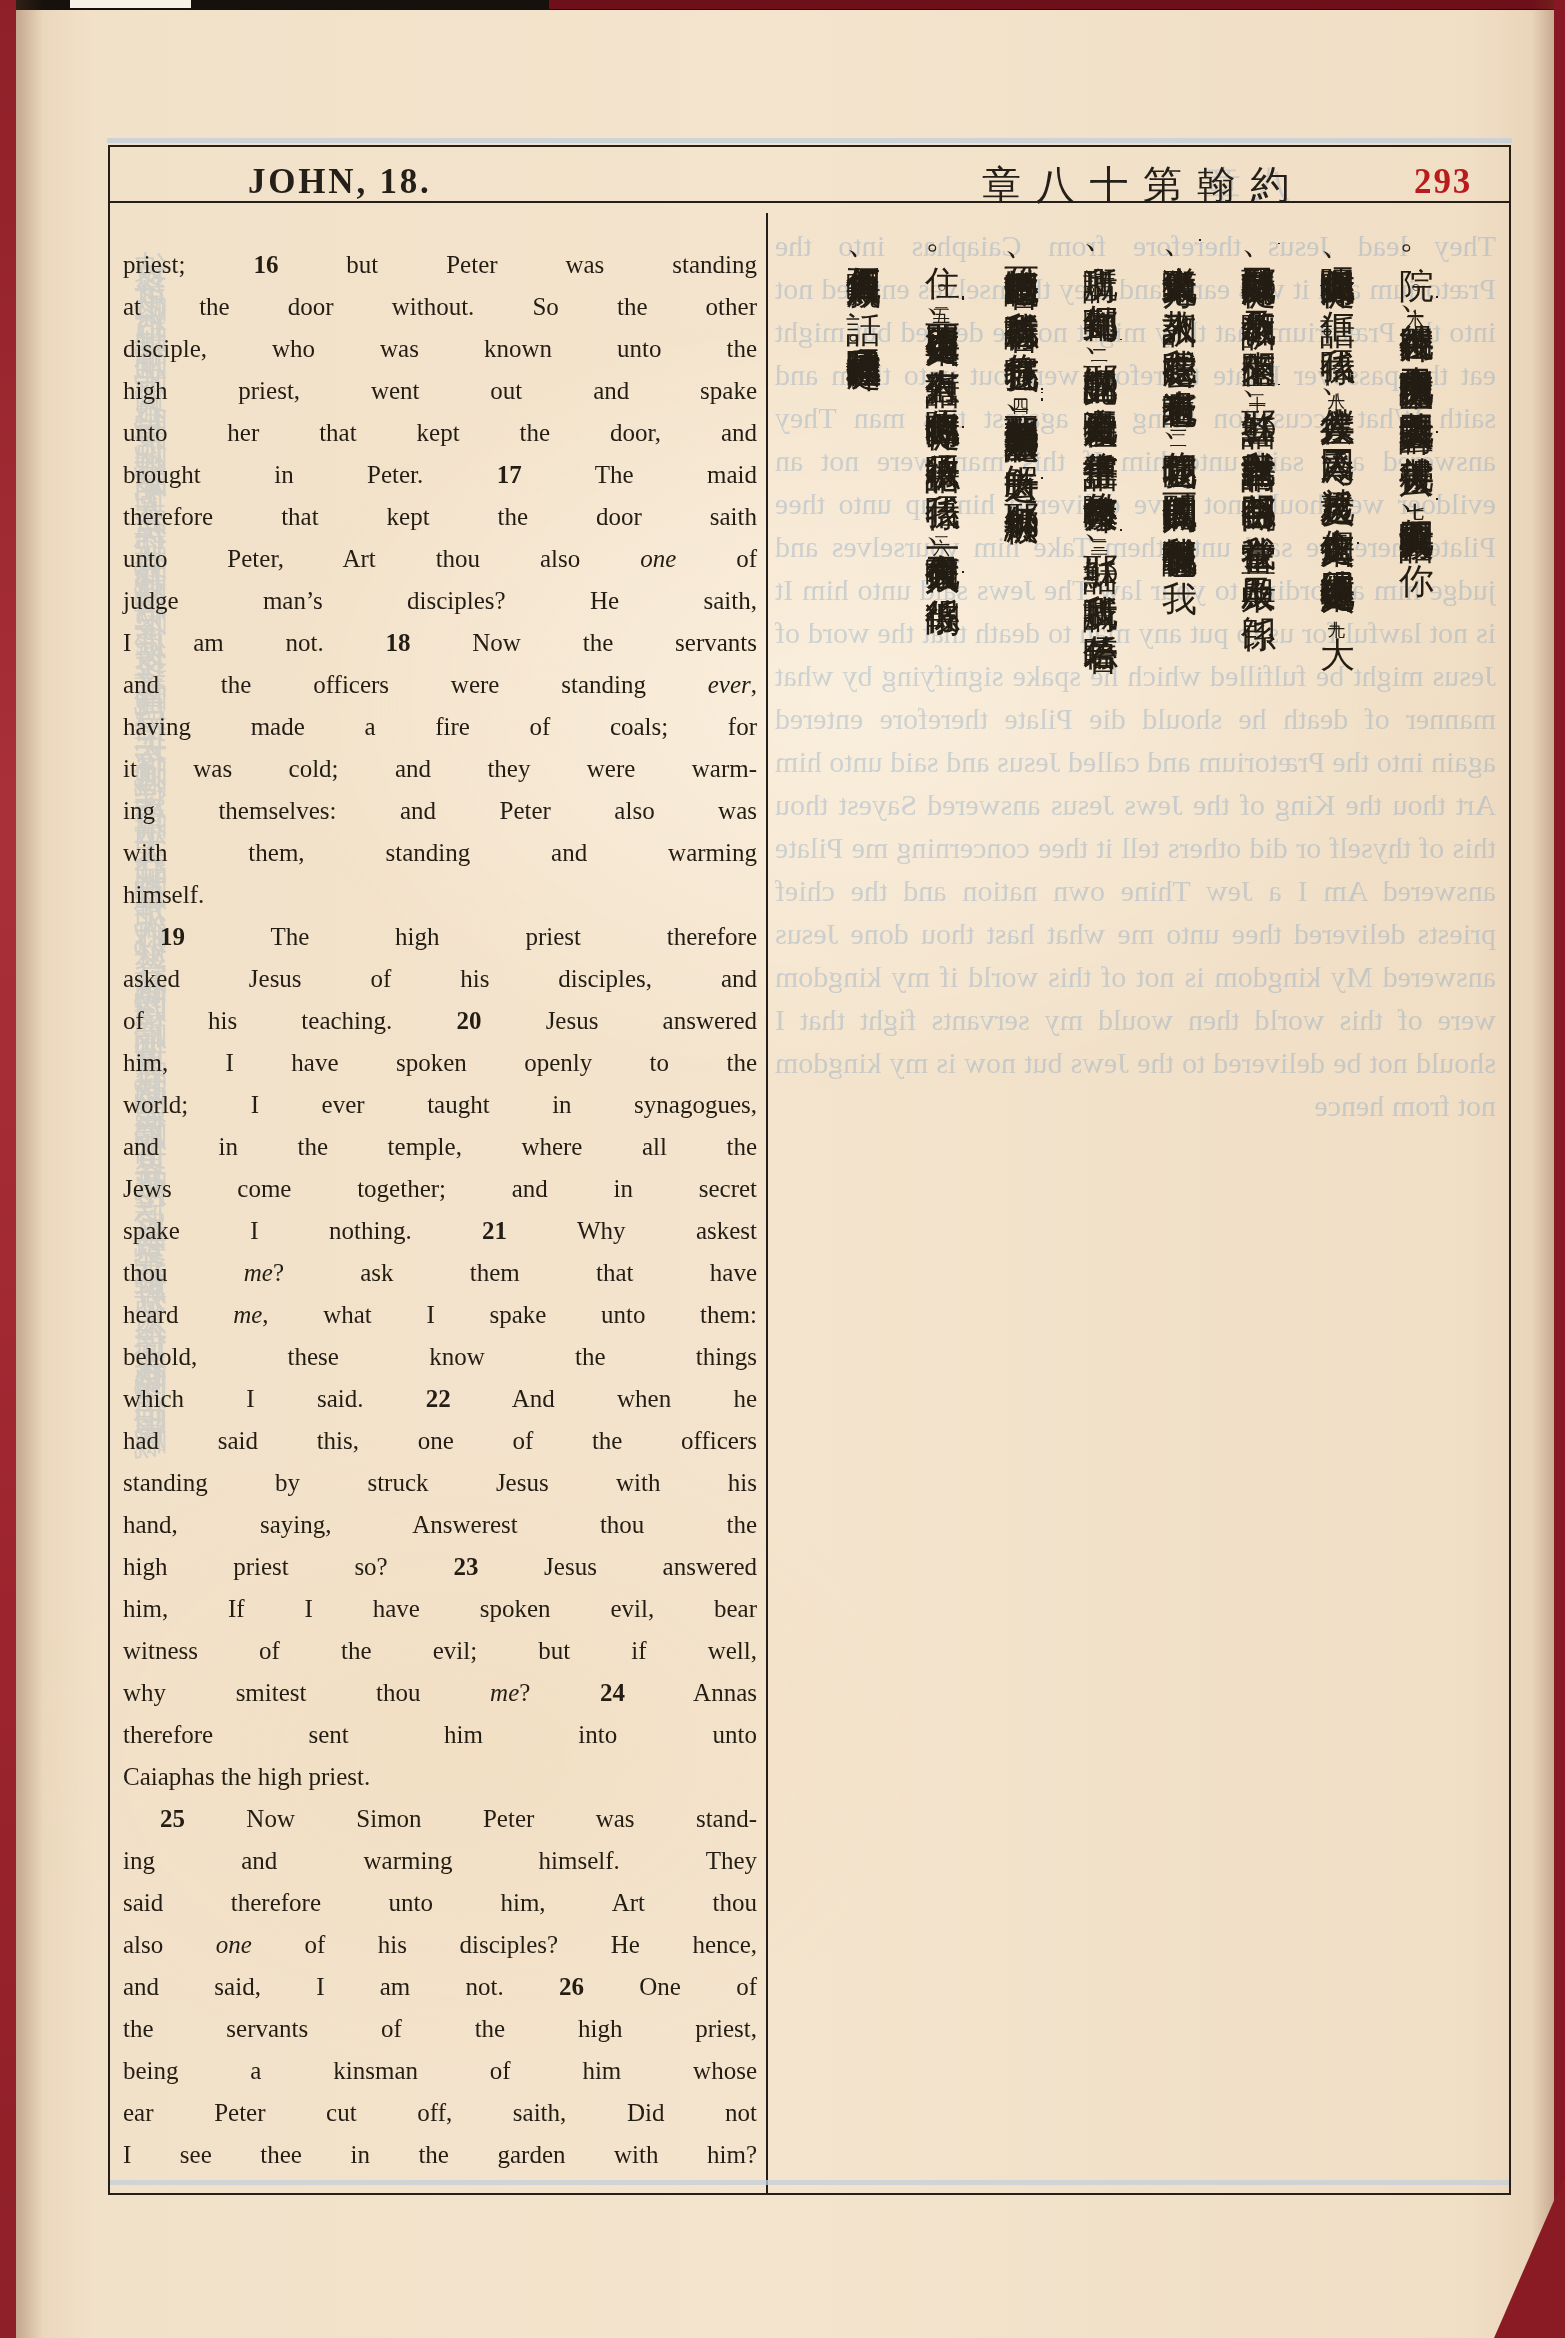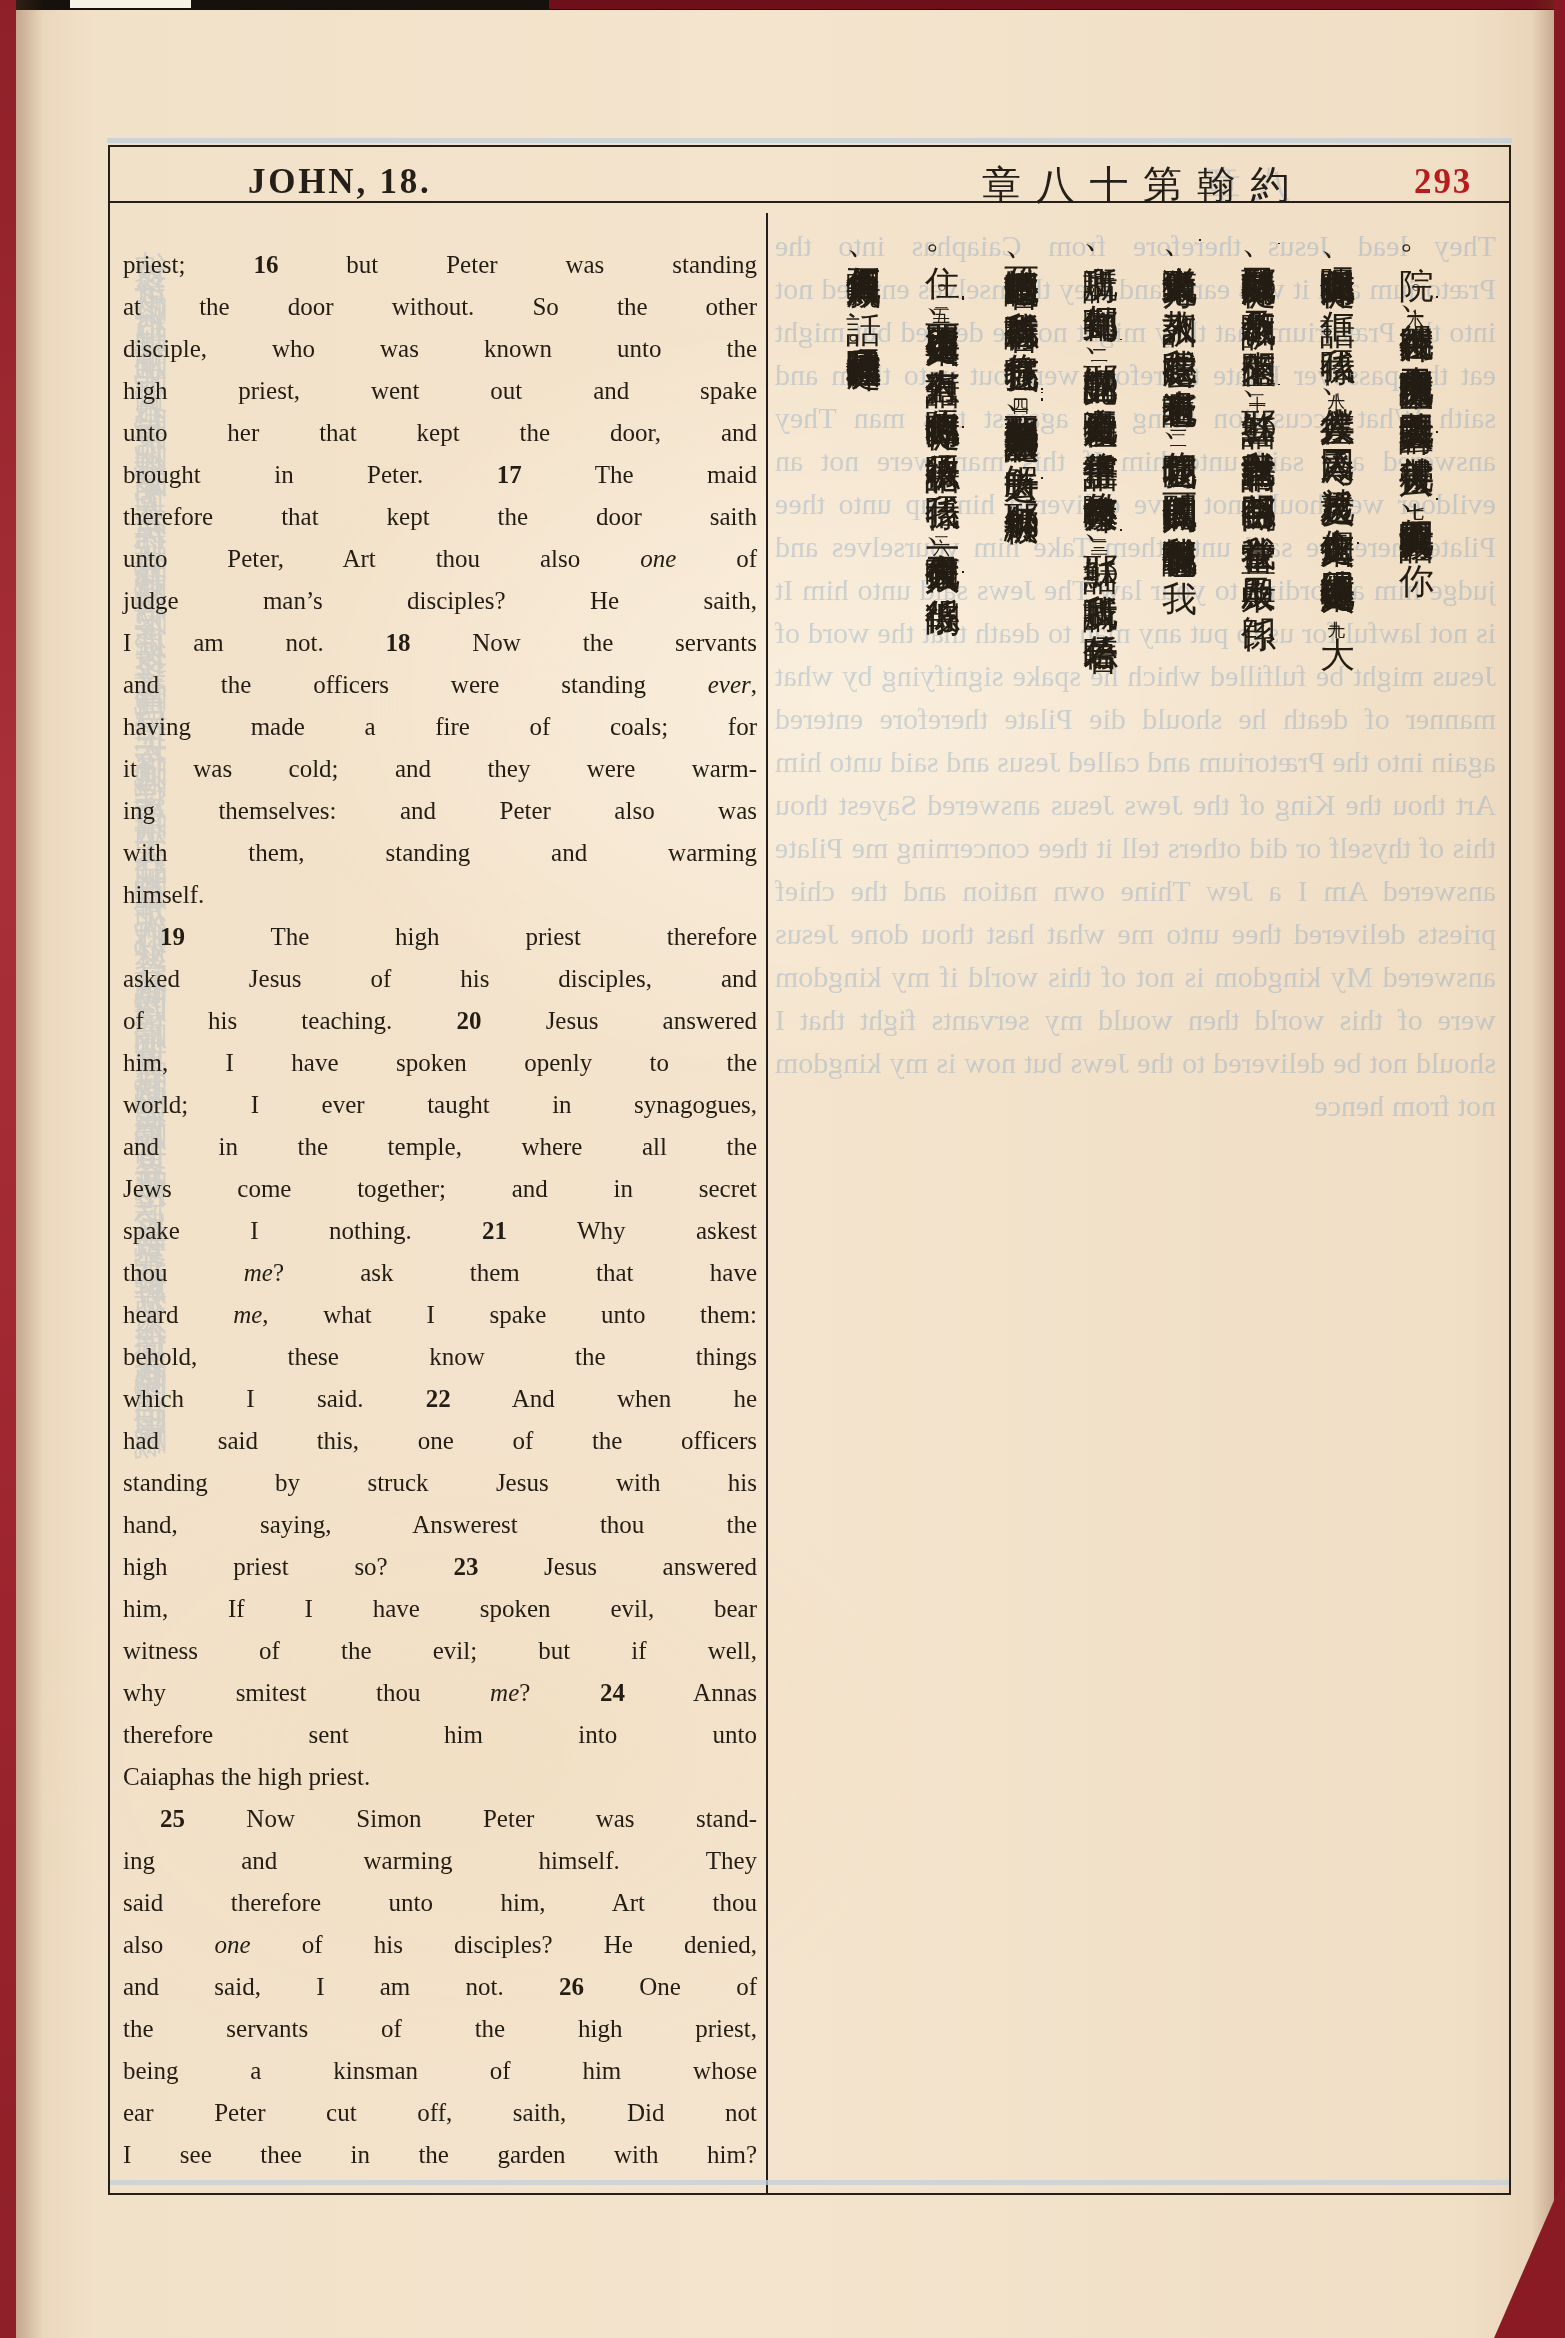--- a/index.html
+++ b/index.html
@@ -122,21 +122,21 @@
       <div class="eline"><span>hand, saying, Answerest thou the</span></div>
       <div class="eline"><span>high priest so?  </span><span class="vnum-en">23</span><span> Jesus answered</span></div>
       <div class="eline"><span>him, If I have spoken evil, bear</span></div>
       <div class="eline"><span>witness of the evil; but if well,</span></div>
       <div class="eline"><span>why smitest thou </span><span class="ital">me</span><span>?  </span><span class="vnum-en">24</span><span> Annas</span></div>
       <div class="eline"><span>therefore sent him into unto</span></div>
       <div class="eline nojust"><span>Caiaphas the high priest.</span></div>
       <div class="eline indent"><span class="vnum-en">25</span><span> Now Simon Peter was stand-</span></div>
       <div class="eline"><span>ing and warming himself.  They</span></div>
       <div class="eline"><span>said therefore unto him, Art thou</span></div>
-      <div class="eline"><span>also </span><span class="ital">one</span><span> of his disciples? He denied,</span></div>
+      <div class="eline"><span>also </span><span class="ital">one</span><span> of his disciples? He hence,</span></div>
       <div class="eline"><span>and said, I am not.  </span><span class="vnum-en">26</span><span> One of</span></div>
       <div class="eline"><span>the servants of the high priest,</span></div>
       <div class="eline"><span>being a kinsman of him whose</span></div>
       <div class="eline"><span>ear Peter cut off, saith, Did not</span></div>
       <div class="eline"><span>I see thee in the garden with him?</span></div>
     </div>
 
   <div class="chinese" id="chinese-cols">
       <div class="ccol"><span>院。</span><span class="vmark"><span class="ring">○</span><span class="vnum">十六</span></span><span class="pname">彼得</span><span>就企在門外、大祭司所識嘅個門徒出來、共看門嘅女工人講一聲、就帶</span><span class="pname">彼得</span><span>入去。</span><span class="vmark"><span class="ring">○</span><span class="vnum">十七</span></span><span>個看門嘅女工人對</span><span class="pname">彼得</span><span>話、你</span></div>
       <div class="ccol"><span>唔亦係呢個人嘅門徒咩、佢話、我唔係。</span><span class="vmark"><span class="ring">○</span><span class="vnum">十八</span></span><span>僕人共差役、因爲天冷、就透起炭火、企在個處焙火、</span><span class="pname">彼得</span><span>亦同埋佢哋企處焙火。</span><span class="vmark"><span class="ring">○</span><span class="vnum">十九</span></span><span>大</span></div>

